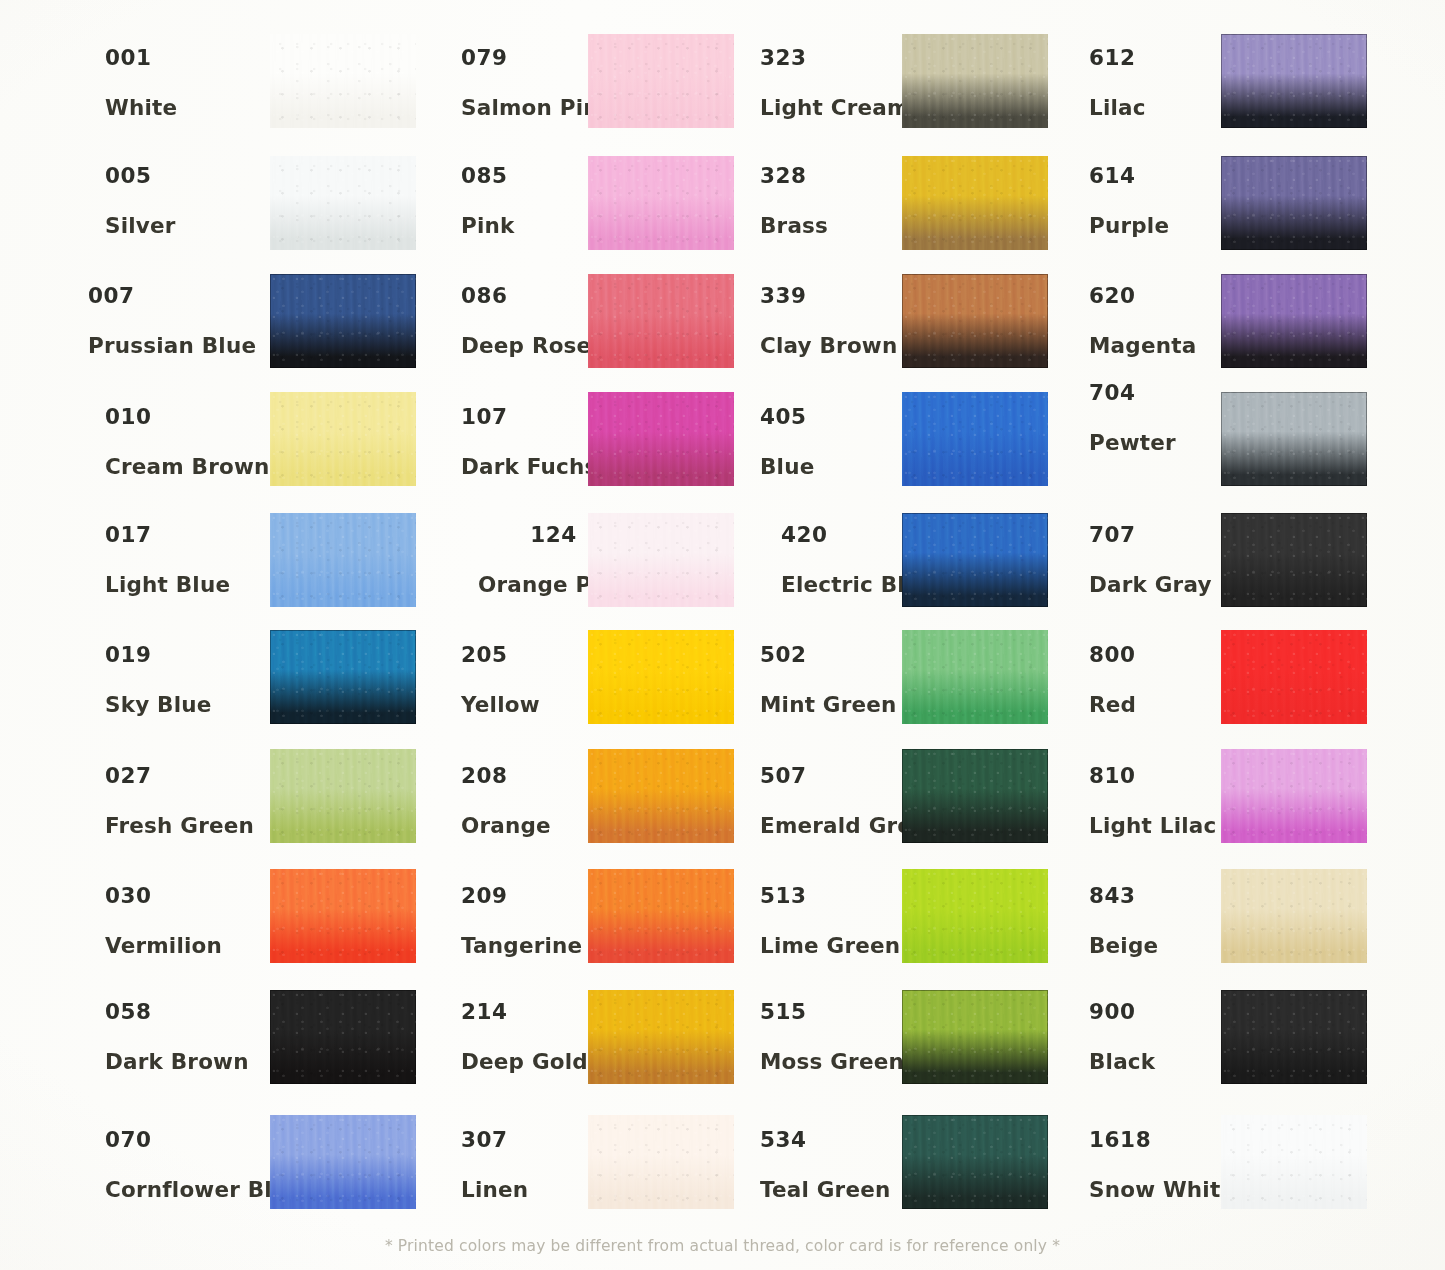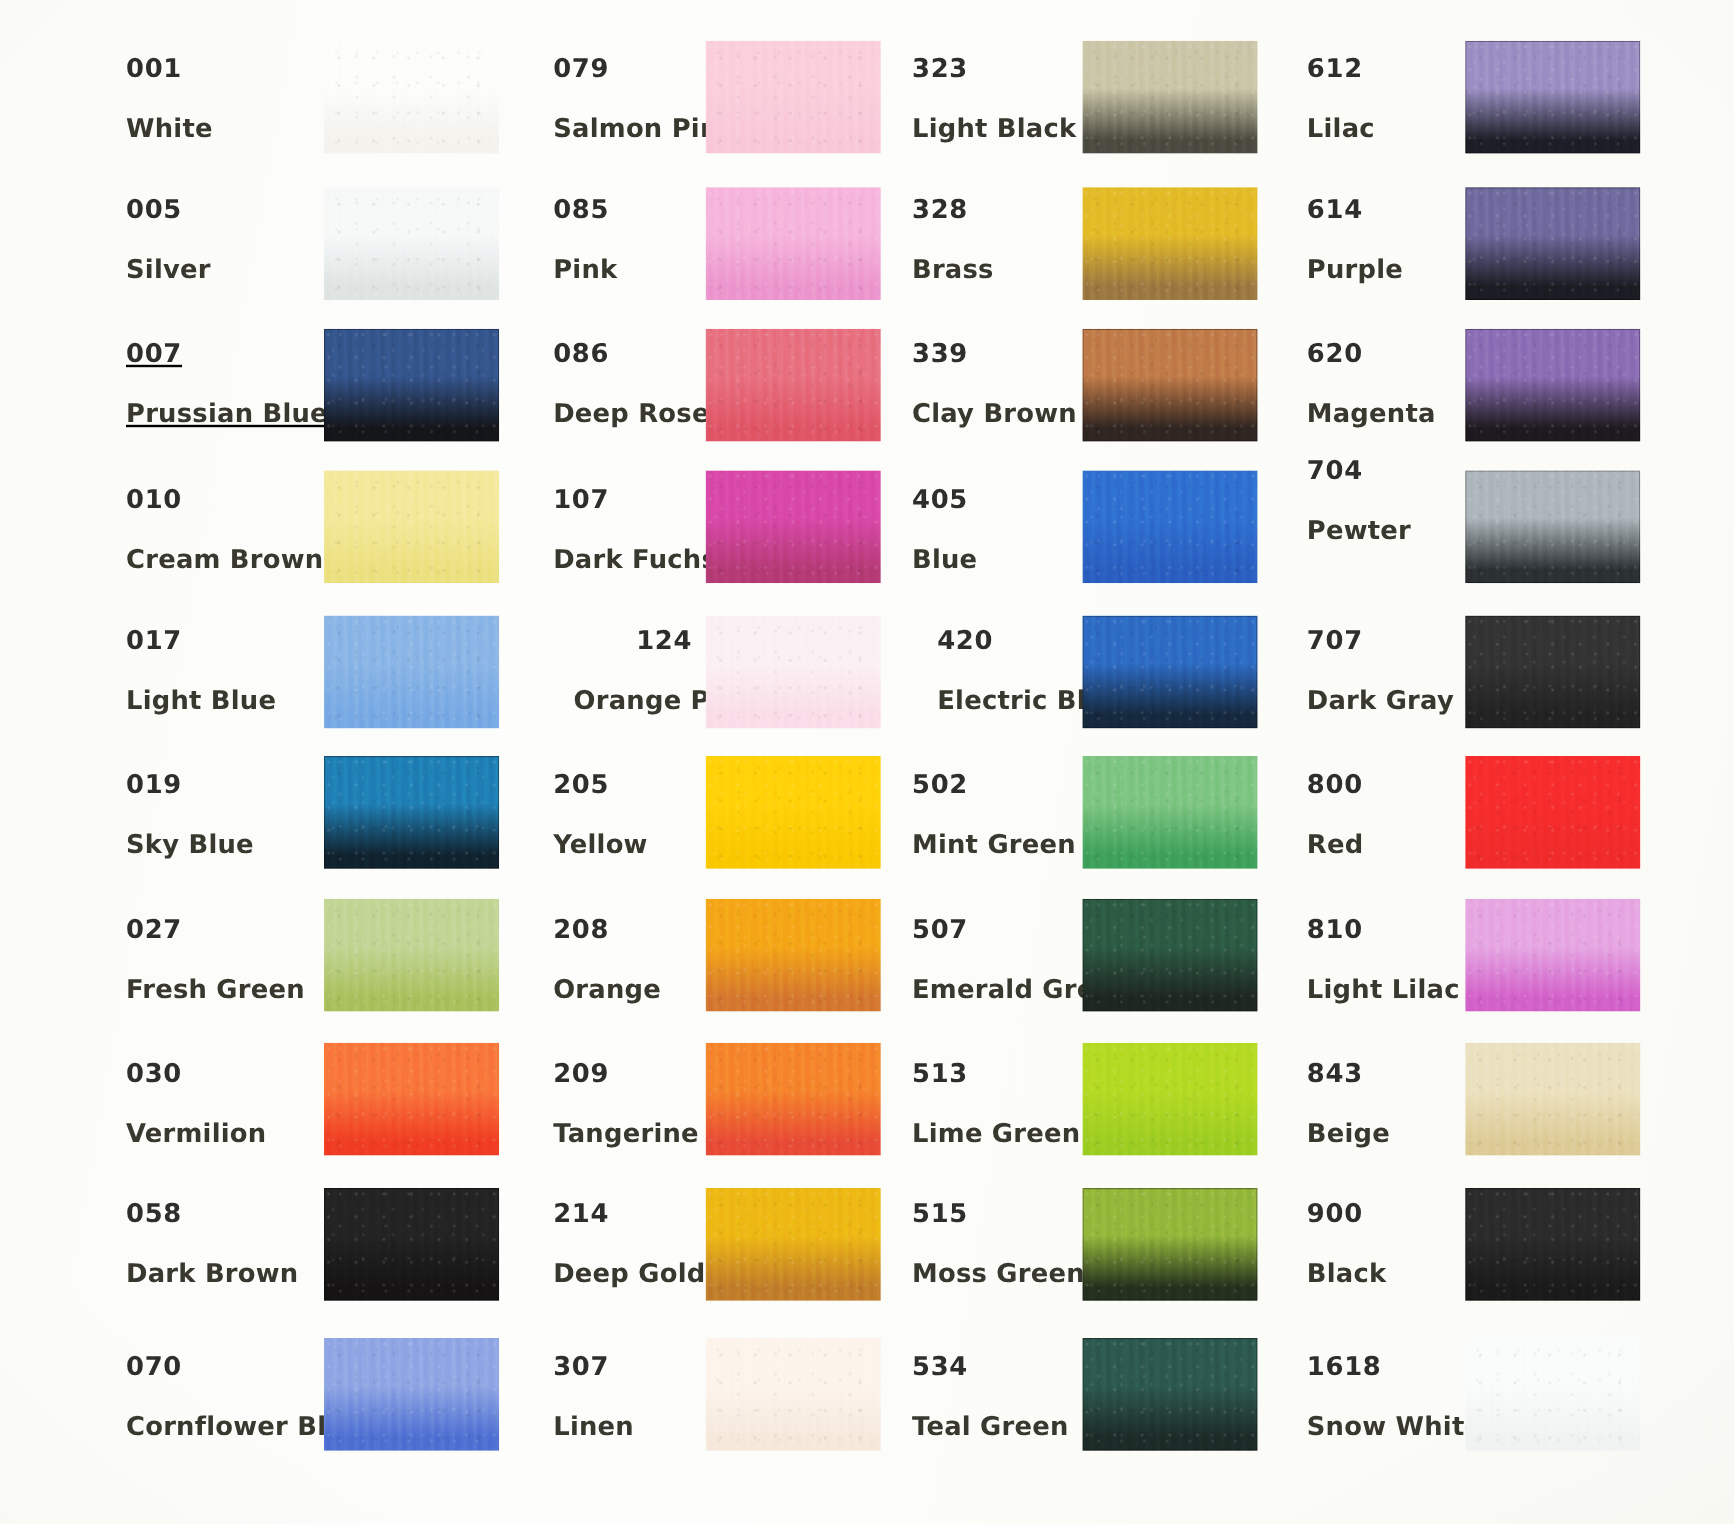--- a/index.html
+++ b/index.html
@@ -134,21 +134,21 @@
           <div class="code">005</div>
           <div class="cname">Silver</div>
         </div>
         <div class="swatch" style="left: 270px; top: 156px; width: 146px; height: 94px;">
           <div class="fill" style="background: linear-gradient(rgb(247, 249, 249) 0%, rgb(247, 249, 249) 42%, rgb(223, 228, 227) 88%, rgb(223, 228, 227) 100%);"></div>
           <div class="fiber"></div>
           <div class="grain"></div>
         </div>
       </div>
       <div class="swatch-cell" style="left: 0px; top: 0px;">
-        <div class="labels" style="position: absolute; left: 105px; top: 285px; text-decoration: underline;">
+        <div class="labels" style="position: absolute; left: 88px; top: 285px;">
           <div class="code">007</div>
           <div class="cname">Prussian Blue</div>
         </div>
         <div class="swatch" style="left: 270px; top: 274px; width: 146px; height: 94px;">
           <div class="fill" style="background: linear-gradient(rgb(52, 84, 140) 0%, rgb(52, 84, 140) 42%, rgb(19, 21, 25) 88%, rgb(19, 21, 25) 100%); box-shadow: rgba(0, 0, 0, 0.35) 0px 0px 0px 1px inset;"></div>
           <div class="fiber"></div>
           <div class="grain"></div>
         </div>
       </div>
       <div class="swatch-cell" style="left: 0px; top: 0px;">
@@ -334,21 +334,21 @@
         </div>
         <div class="swatch" style="left: 588px; top: 1115px; width: 146px; height: 94px;">
           <div class="fill" style="background: linear-gradient(rgb(253, 244, 236) 0%, rgb(253, 244, 236) 42%, rgb(246, 233, 220) 88%, rgb(246, 233, 220) 100%);"></div>
           <div class="fiber"></div>
           <div class="grain"></div>
         </div>
       </div>
       <div class="swatch-cell" style="left: 0px; top: 0px;">
         <div class="labels" style="position: absolute; left: 760px; top: 47px;">
           <div class="code">323</div>
-          <div class="cname">Light Black</div>
+          <div class="cname">Light Cream</div>
         </div>
         <div class="swatch" style="left: 902px; top: 34px; width: 146px; height: 94px;">
           <div class="fill" style="background: linear-gradient(rgb(203, 198, 167) 0%, rgb(203, 198, 167) 42%, rgb(75, 74, 64) 88%, rgb(75, 74, 64) 100%);"></div>
           <div class="fiber"></div>
           <div class="grain"></div>
         </div>
       </div>
       <div class="swatch-cell" style="left: 0px; top: 0px;">
         <div class="labels" style="position: absolute; left: 760px; top: 165px;">
           <div class="code">328</div>
@@ -552,13 +552,14 @@
           <div class="code">1618</div>
           <div class="cname">Snow White</div>
         </div>
         <div class="swatch" style="left: 1221px; top: 1115px; width: 146px; height: 94px;">
           <div class="fill" style="background: linear-gradient(rgb(250, 251, 251) 0%, rgb(250, 251, 251) 42%, rgb(241, 243, 243) 88%, rgb(241, 243, 243) 100%);"></div>
           <div class="fiber"></div>
           <div class="grain"></div>
         </div>
       </div>
     </div>
+  <div id="footer-note">* Printed colors may be different from actual thread, color card is for reference only *</div>
 </div>
 
 </body></html>

